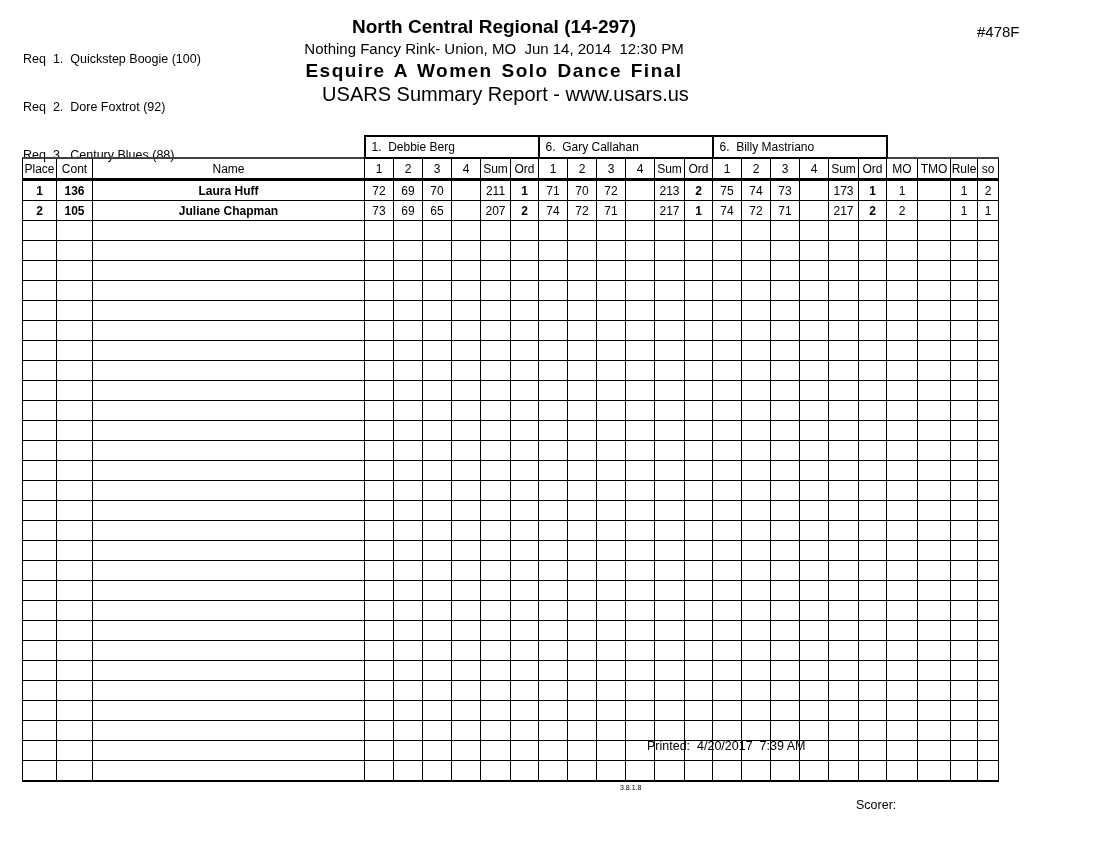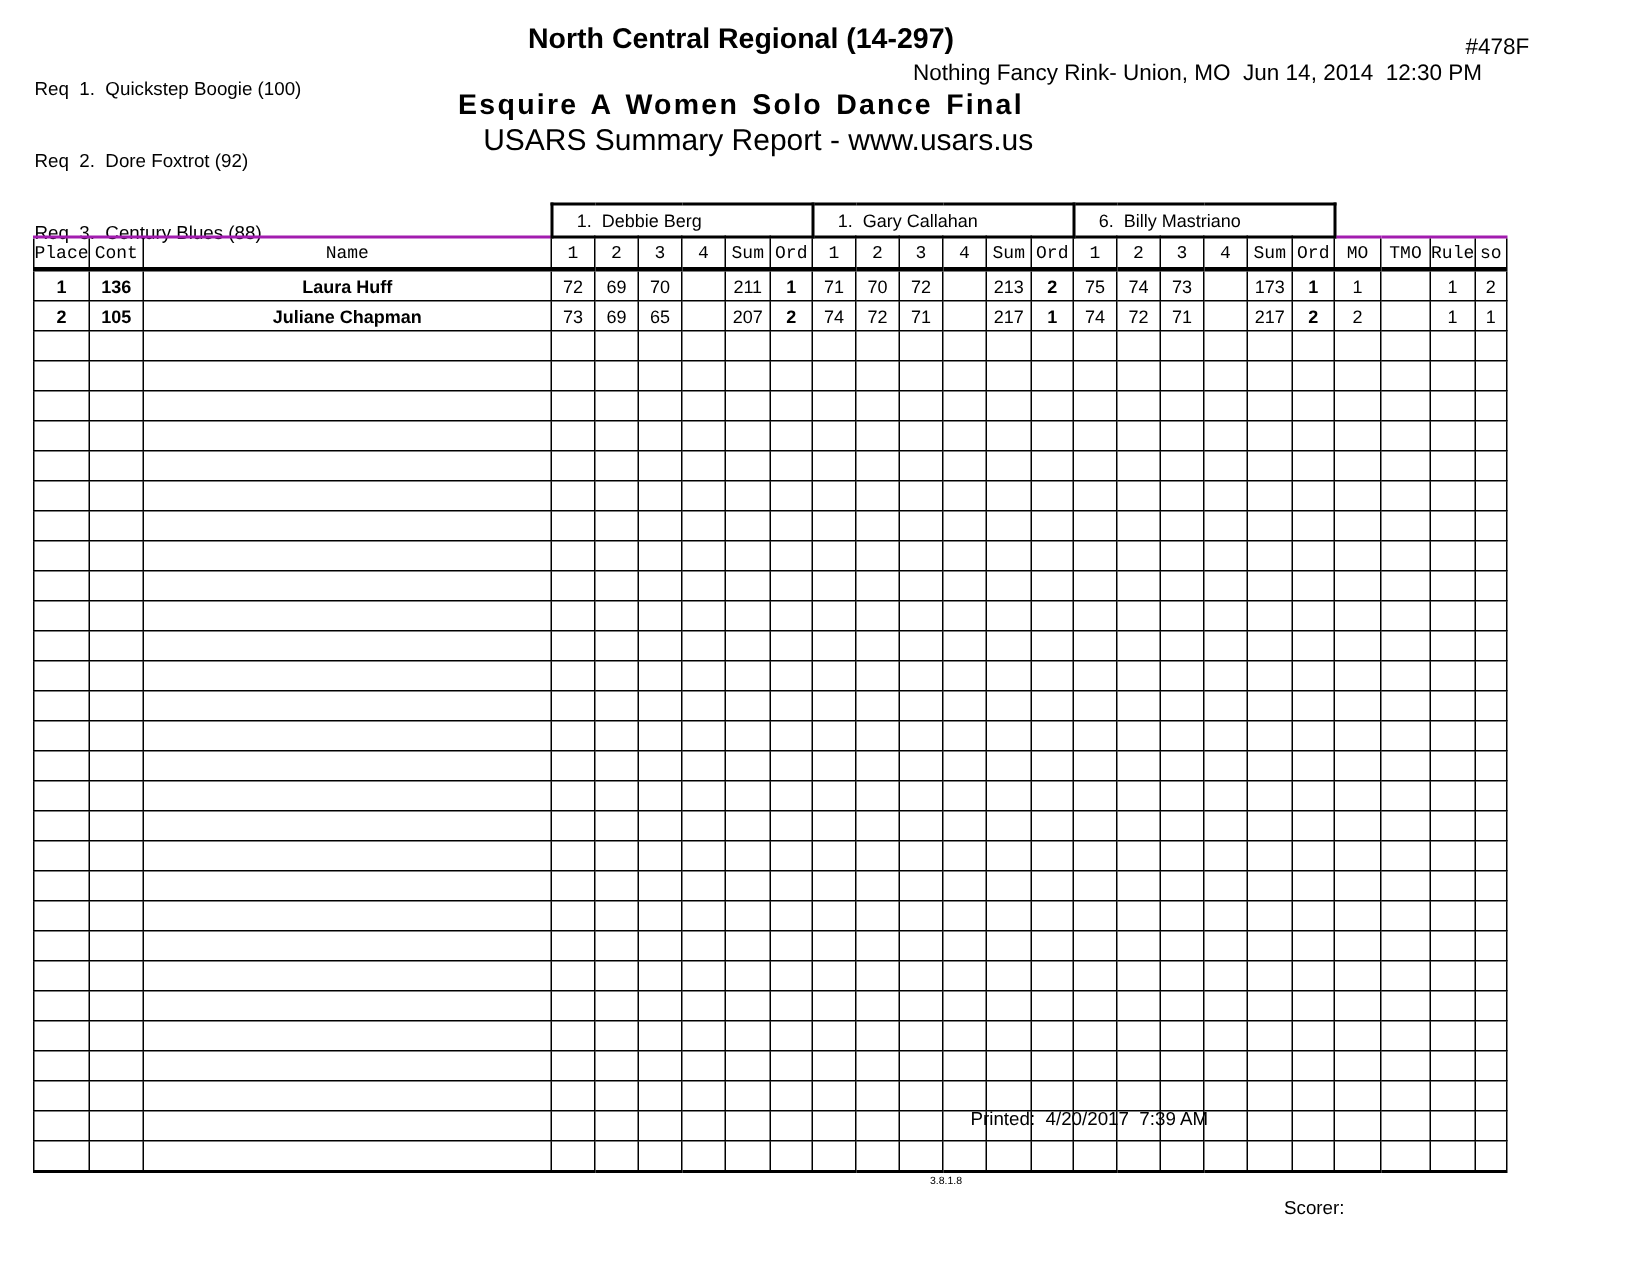--- a/index.html
+++ b/index.html
@@ -10,40 +10,40 @@
     overflow:hidden;
   }
   .req-block {
     position:absolute; left:23px; top:19px;
     font-size:12.5px; line-height:16px; white-space:pre;
   }
   .center-head {
     position:absolute; left:0; top:15px; width:988px; text-align:center;
   }
   .title1 { font-size:19px; font-weight:bold; line-height:23px; white-space:pre; }
-  .title2 { font-size:15px; line-height:21px; white-space:pre;text-align:right; }
+  .title2 { font-size:15px; line-height:21px; white-space:pre; }
   .title3 { font-size:19px; font-weight:bold; letter-spacing:1.5px; word-spacing:2px; line-height:24px; }
   .title4 { font-size:20px; line-height:22px;margin-left:23px; }
   .event-code { position:absolute; left:977px; top:23px; font-size:15px; font-weight:normal; }
 
   table.score-table {
     position:absolute; left:22px; top:135px;
     border-collapse:collapse; table-layout:fixed;
   }
   table.score-table td {
     border:1px solid #000; height:19px; padding:0;
     font-size:12px; text-align:center;
     overflow:hidden; white-space:nowrap;
   }
   tr.jrow td.spacer { border:none; }
   tr.jrow td.jname {
     border:2px solid #000; height:20px;
-    text-align:left; padding-left:16px; white-space:pre;
+    text-align:left; padding-left:6px; white-space:pre;
   }
-  tr.colhead td { border-top:2px solid #a21caf; border-bottom:3px solid #000;font-family:Liberation Mono, monospace; }
+  tr.colhead td { border-top:2px solid #404040; border-bottom:3px solid #000; }
   td.left { text-align:left; padding-left:7px; }
   td.pl   { text-align:left; padding-left:9px; }
   td.sum-val { text-align:right; padding-right:3px; }
   td.ordc { border-left:3px solid #000; border-right:3px solid #000; }
   td.edge-l { border-left:2px solid #000; }
   td.edge-r { border-right:2px solid #000; }
   tbody tr:last-child td { border-bottom:2px solid #000; }
   .b { font-weight:bold; }
 
   .footer-version { position:absolute; left:620px; top:784px; font-size:7px; }
@@ -93,21 +93,21 @@
       <col style="width:28px">
     <col style="width:31px">
       <col style="width:33px">
       <col style="width:27px">
       <col style="width:21px">
   </colgroup>
   <tbody id="score-tbody">
     <tr class="jrow">
       <td class="spacer" colspan="3"></td>
       <td class="jname" colspan="6">1.  Debbie Berg</td>
-      <td class="jname" colspan="6">1.  Gary Callahan</td>
+      <td class="jname" colspan="6">6.  Gary Callahan</td>
       <td class="jname" colspan="6">6.  Billy Mastriano</td>
       <td class="spacer" colspan="4"></td>
     </tr>
     <tr class="colhead">
       <td class="left edge-l">Place</td>
       <td class="left">Cont</td>
       <td class="left">Name</td>
       <td>1</td>
       <td>2</td>
       <td>3</td>

